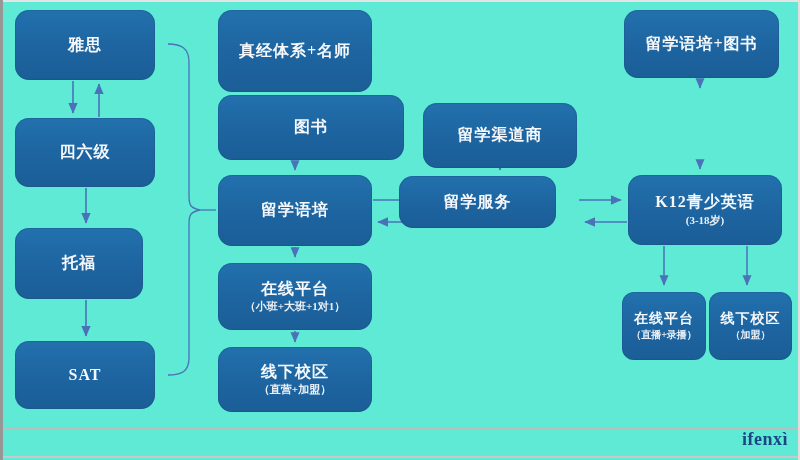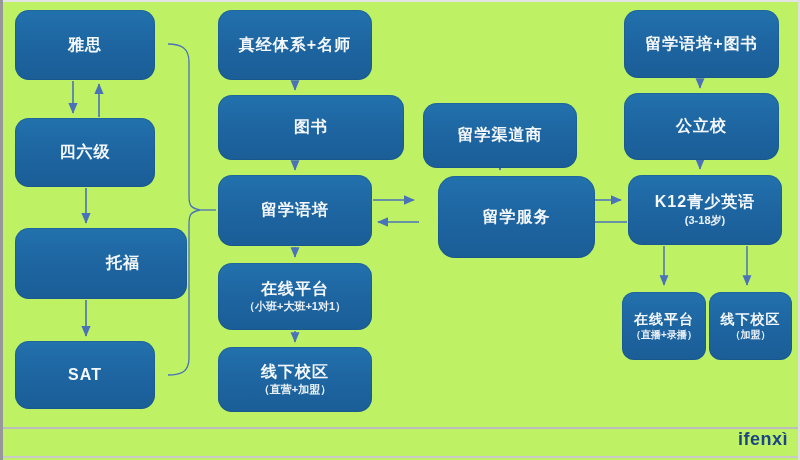--- a/index.html
+++ b/index.html
@@ -1,22 +1,22 @@
 <!DOCTYPE html>
 <html><head>
 <meta charset="utf-8">
 <style>
   html, body { margin: 0; padding: 0; background: #ffffff; }
   .canvas {
     position: relative;
     width: 800px;
     height: 460px;
-    background: #bef264;
+    background: #5eead4;
     overflow: hidden;
-    font-family: Liberation Sans, sans-serif;
+    font-family: Liberation Serif, serif;
   }
   .connectors {
     position: absolute;
     left: 0; top: 0;
     pointer-events: none;
   }
   .node {
     position: absolute;
     background: linear-gradient(180deg, #2271ad 0%, #1d64a0 55%, #1b5e97 100%);
     border-radius: 14px;
@@ -126,57 +126,54 @@
     <line x1="664" y1="246" x2="664" y2="285" stroke="#4a72b8" stroke-width="1.5" marker-end="url(#ah)"></line>
     <line x1="747" y1="246" x2="747" y2="285" stroke="#4a72b8" stroke-width="1.5" marker-end="url(#ah)"></line>
   </svg>
 
   <div class="node" style="left:15px; top:10px; width:140px; height:70px;">
     <span class="label">雅思</span>
   </div>
   <div class="node" style="left:15px; top:118px; width:140px; height:69px;">
     <span class="label">四六级</span>
   </div>
-  <div class="node" style="left:15px; top:228px; width:128px; height:71px;padding-left:44px;">
+  <div class="node" style="left:15px; top:228px; width:128px; height:71px;">
     <span class="label">托福</span>
   </div>
   <div class="node" style="left:15px; top:341px; width:140px; height:68px;">
     <span class="label">SAT</span>
   </div>
 
-  <div class="node" style="left:218px; top:10px; width:154px; height:70px;">
+  <div class="node" style="left:218px; top:10px; width:154px; height:82px;">
     <span class="label">真经体系+名师</span>
   </div>
   <div class="node" style="left:218px; top:95px; width:186px; height:65px;">
     <span class="label">图书</span>
   </div>
   <div class="node" style="left:218px; top:175px; width:154px; height:71px;">
     <span class="label">留学语培</span>
   </div>
   <div class="node" style="left:218px; top:263px; width:154px; height:67px;">
     <span class="label">在线平台</span>
     <span class="sublabel">（小班+大班+1对1）</span>
   </div>
   <div class="node" style="left:218px; top:347px; width:154px; height:65px;">
     <span class="label">线下校区</span>
     <span class="sublabel">（直营+加盟）</span>
   </div>
 
   <div class="node" style="left:423px; top:103px; width:154px; height:65px;">
     <span class="label">留学渠道商</span>
   </div>
-  <div class="node" style="left:438px; top:176px; width:157px; height:82px;border-radius:17px;">
+  <div class="node" style="left:399px; top:176px; width:157px; height:52px;">
     <span class="label">留学服务</span>
   </div>
 
   <div class="node" style="left:624px; top:10px; width:155px; height:68px;">
     <span class="label">留学语培+图书</span>
-  </div>
-  <div class="node" style="left:624px; top:93px; width:155px; height:67px;">
-    <span class="label">公立校</span>
   </div>
   <div class="node" style="left:628px; top:175px; width:154px; height:70px;">
     <span class="label">K12青少英语</span>
     <span class="sublabel">(3-18岁)</span>
   </div>
   <div class="node small" style="left:622px; top:292px; width:84px; height:68px;">
     <span class="label">在线平台</span>
     <span class="sublabel">（直播+录播）</span>
   </div>
   <div class="node small" style="left:709px; top:292px; width:83px; height:68px;">

